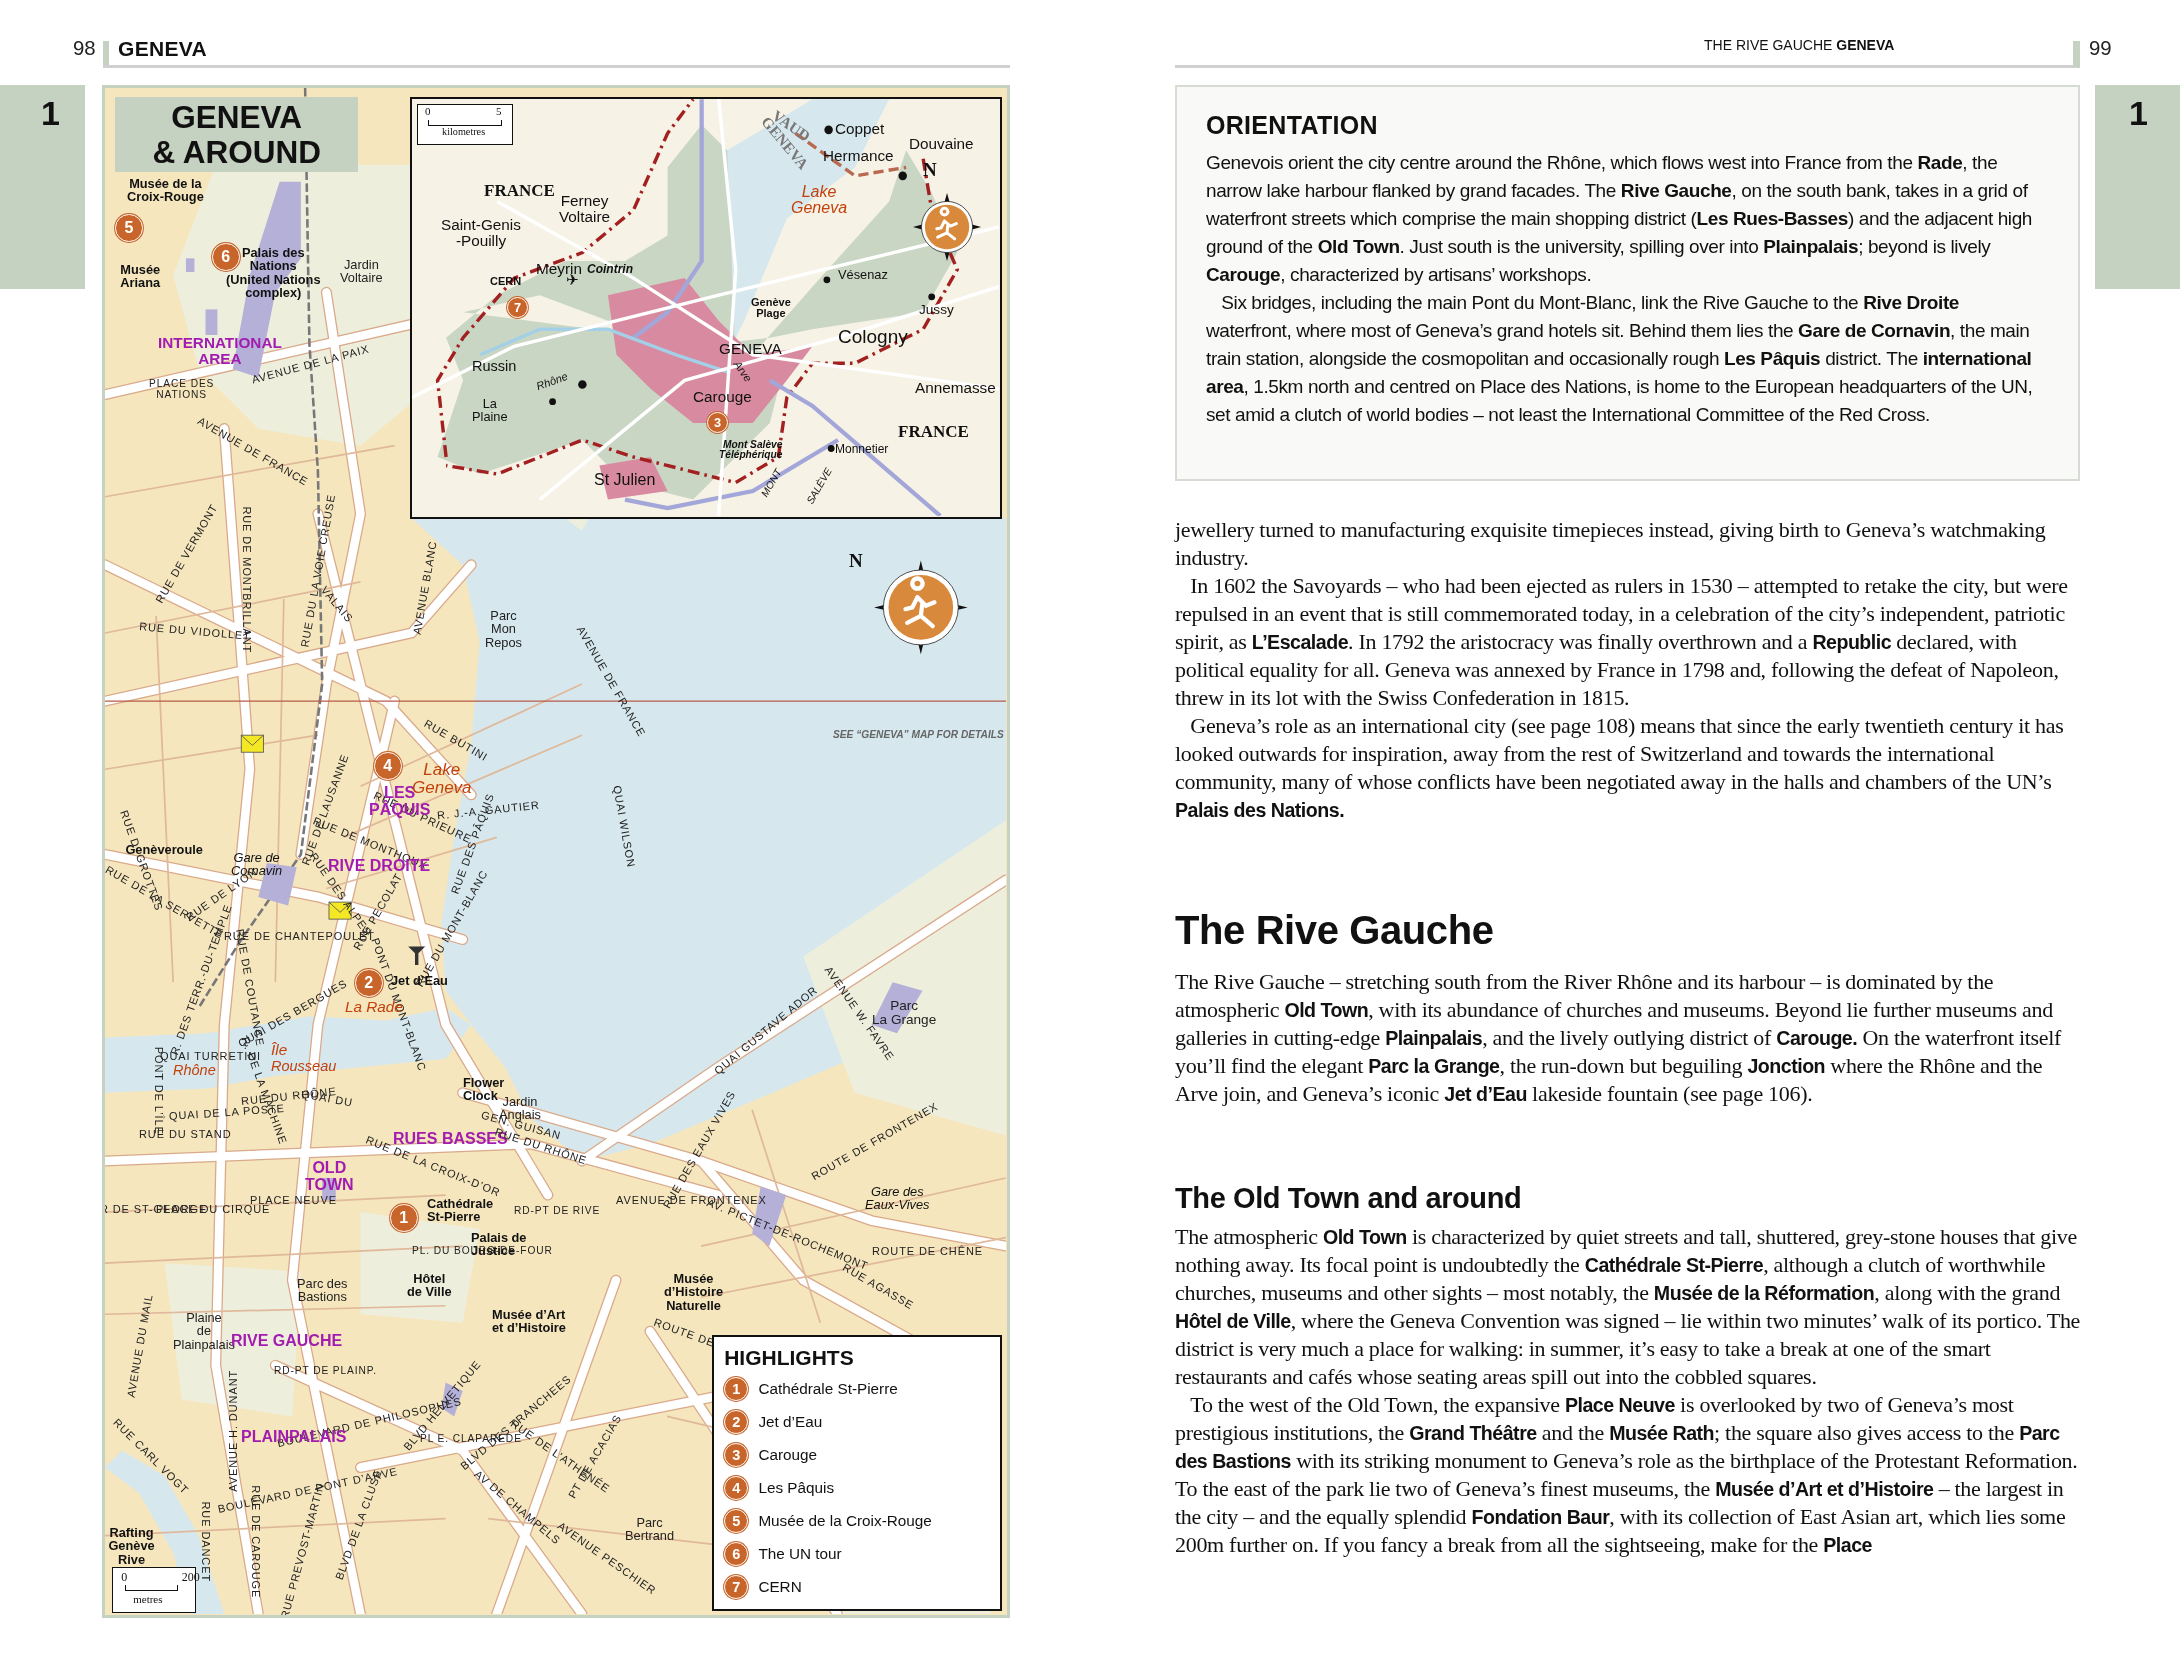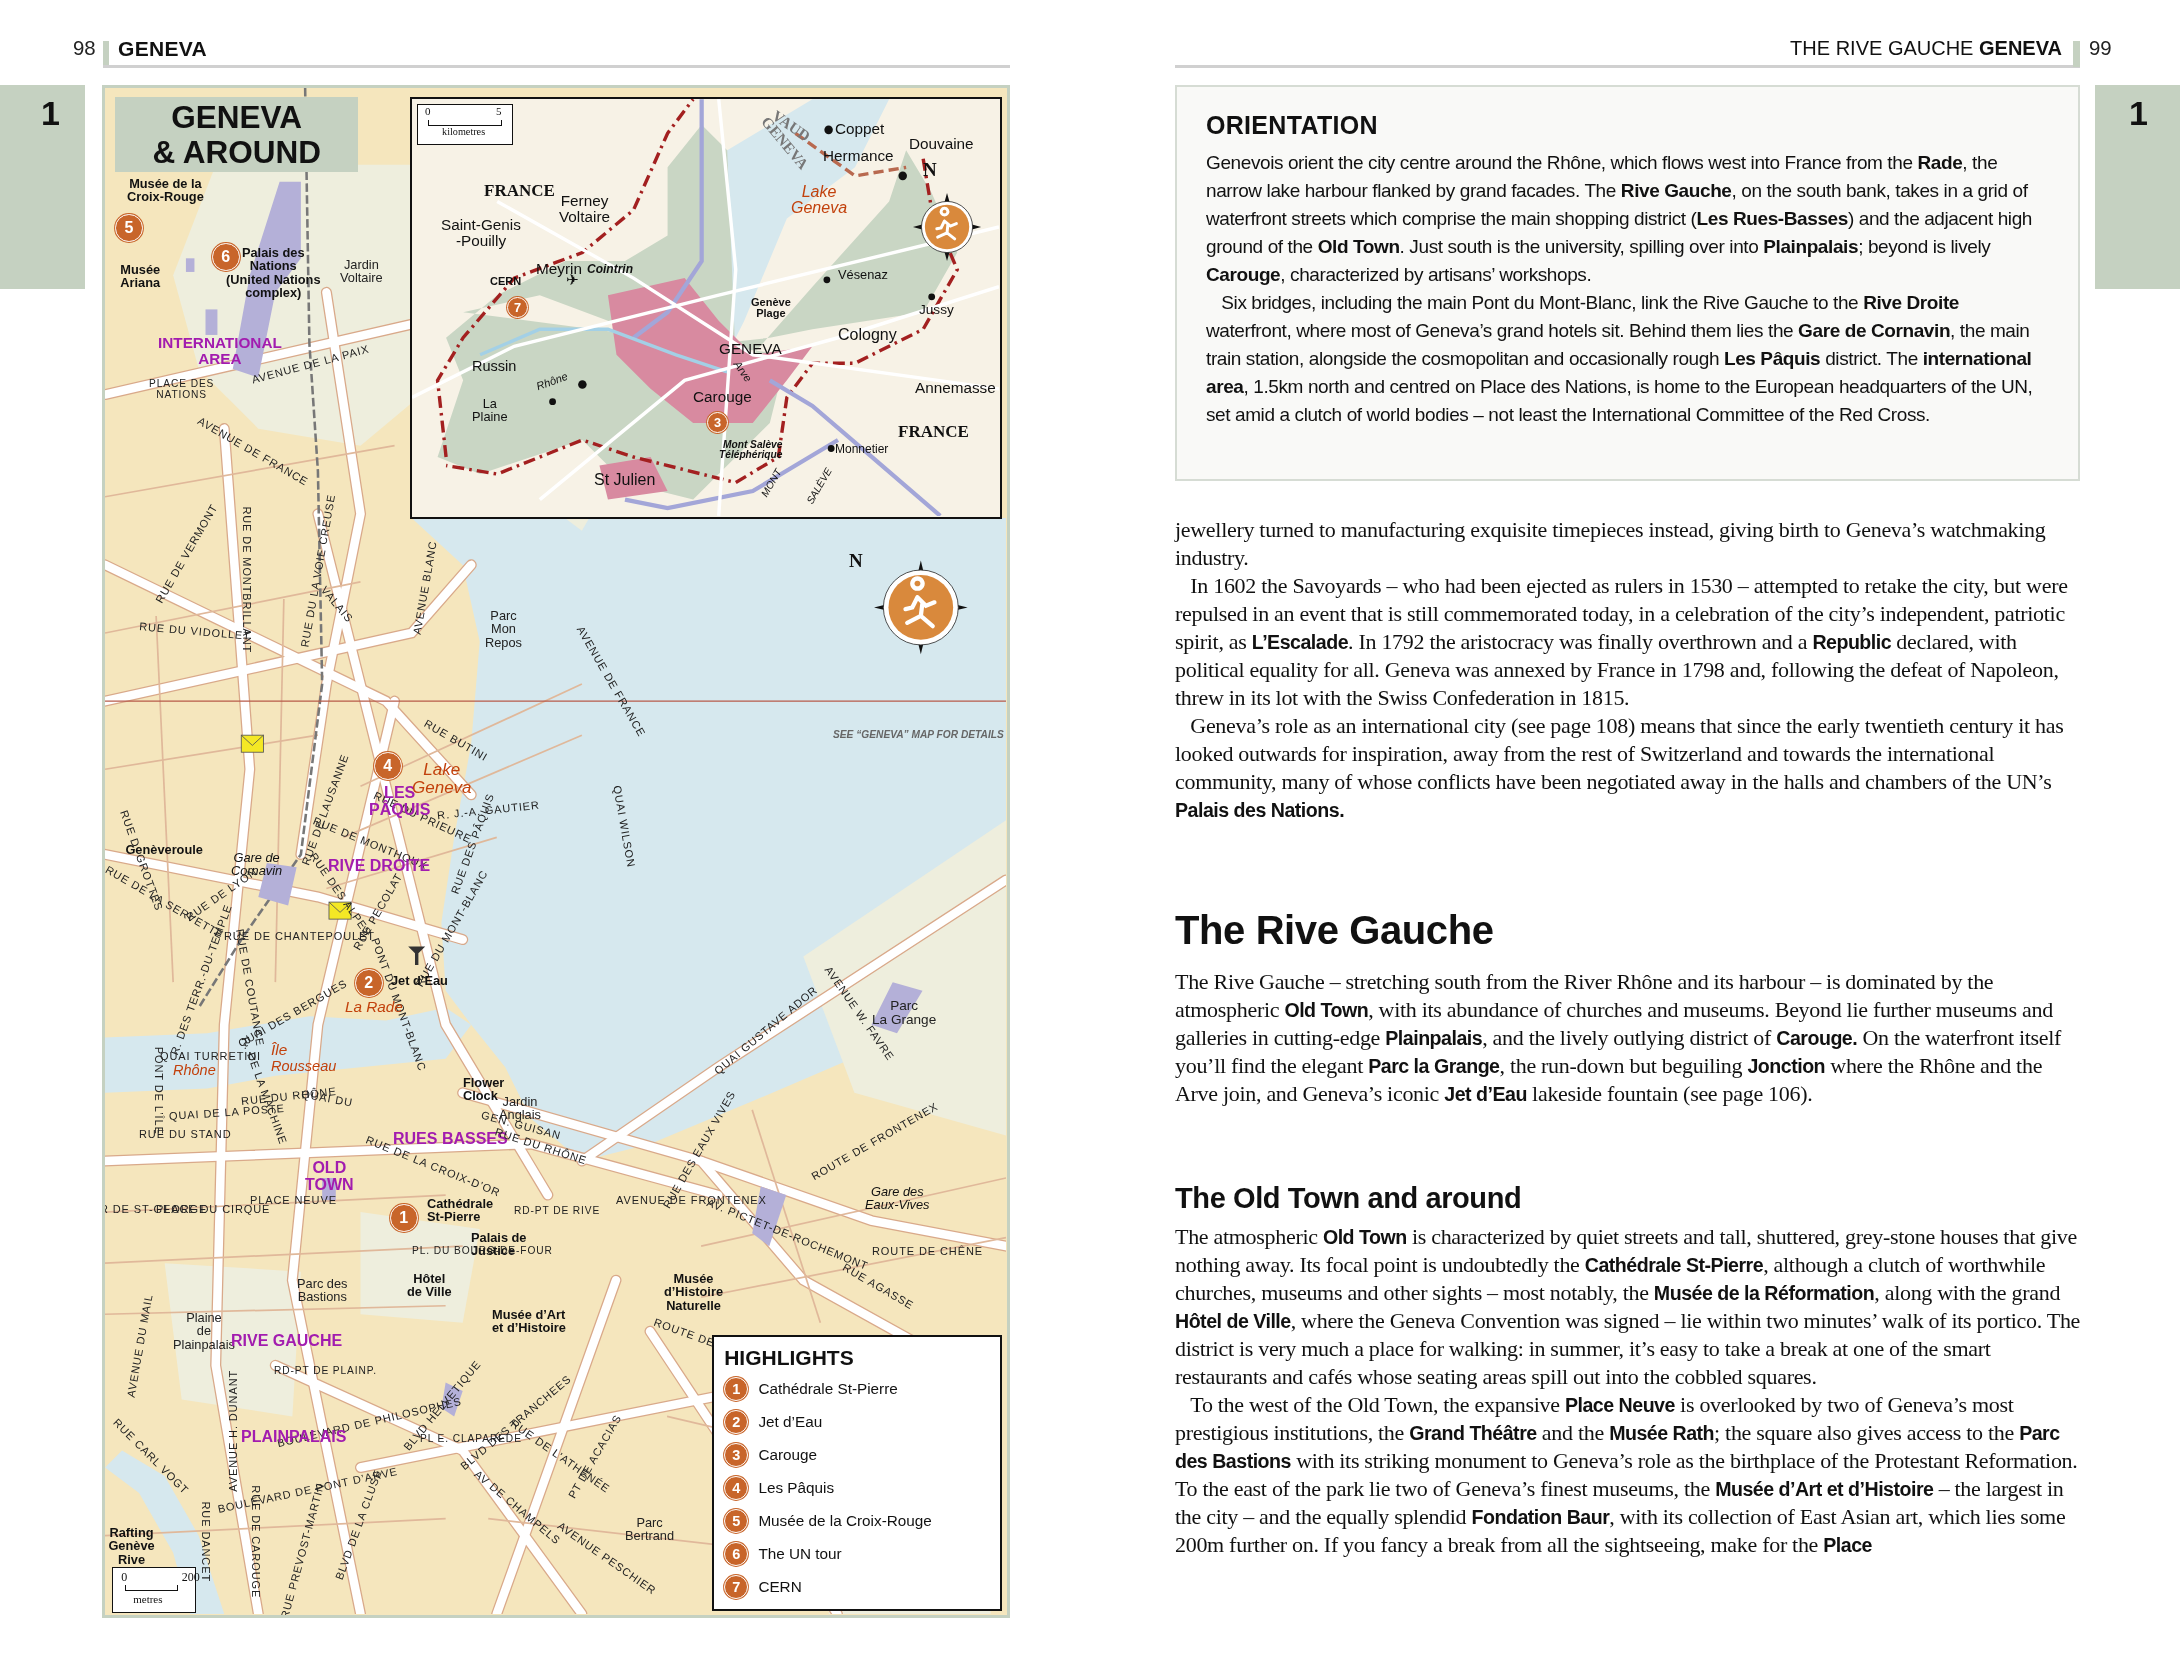--- a/index.html
+++ b/index.html
@@ -222,21 +222,21 @@
     <span class="lbl" style="left:29px;top:118px;font-size:15.3px;text-align:center;"><span>Saint-Genis</span><br><span>-Pouilly</span></span>
     <span class="lbl lbl-water" style="left:379px;top:85px;font-size:16px;text-align:center;"><span>Lake</span><br><span>Geneva</span></span>
     <span class="lbl" style="left:124px;top:162px;font-size:15.3px;">Meyrin</span>
     <span class="lbl" style="left:175px;top:164px;font-size:12px;font-weight:bold;font-style:italic;">Cointrin</span>
     <span class="lbl" style="left:154px;top:173px;font-size:15.3px;">✈</span>
     <span class="lbl" style="left:78px;top:177px;font-size:11px;font-weight:bold;">CERN</span>
     <div class="num-badge" style="left:95px;top:198px;width:19px;height:19px;line-height:19px;font-size:12.8px;">7</div>
     <span class="lbl" style="left:426px;top:169px;font-size:12.8px;">Vésenaz</span>
     <span class="lbl" style="left:339px;top:198px;font-size:11px;font-weight:bold;text-align:center;"><span>Genève</span><br><span>Plage</span></span>
     <span class="lbl" style="left:507px;top:204px;font-size:13.6px;">Jussy</span>
-    <span class="lbl" style="left:426px;top:228px;font-size:16px;">Cologny</span>
+    <span class="lbl" style="left:426px;top:228px;font-size:19px;">Cologny</span>
     <span class="lbl" style="left:307px;top:242px;font-size:15.3px;">GENEVA</span>
     <span class="lbl" style="left:60px;top:260px;font-size:14.5px;">Russin</span>
     <span class="lbl" style="left:124px;top:277px;font-size:11px;font-style:italic;transform:rotate(-20deg);">Rhône</span>
     <span class="lbl" style="left:319px;top:267px;font-size:11px;font-style:italic;transform:rotate(55deg);">Arve</span>
     <span class="lbl" style="left:281px;top:290px;font-size:15.3px;">Carouge</span>
     <div class="num-badge" style="left:295px;top:313px;width:19px;height:19px;line-height:19px;font-size:12.8px;">3</div>
     <span class="lbl" style="left:503px;top:281px;font-size:15.3px;">Annemasse</span>
     <span class="lbl" style="left:486px;top:324px;font-size:17px;font-weight:bold;font-family:'Liberation Serif',serif;">FRANCE</span>
     <span class="lbl" style="left:60px;top:298px;font-size:12.8px;text-align:center;"><span>La</span><br><span>Plaine</span></span>
     <span class="lbl" style="left:307px;top:341px;font-size:10.2px;font-weight:bold;font-style:italic;text-align:right;"><span>Mont Salève</span><br><span>Téléphérique</span></span>
@@ -390,21 +390,21 @@
         <span>The UN tour</span>
       </div>
     <div class="hl-item">
         <span class="num-badge">7</span>
         <span>CERN</span>
       </div>
   </div>
 </div>
 
 <div class="abs hdr-rule" style="left:1175px;top:65px;width:905px;"></div>
-<div class="abs" style="left:1704px;top:37px;width:358px;text-align:right;font-size:20px;"><span class="hdr-light">THE RIVE GAUCHE </span><b>GENEVA</b></div>
+<div class="abs" style="left:1704px;top:37px;width:358px;font-size:14px;"><span class="hdr-light">THE RIVE GAUCHE </span><b>GENEVA</b></div>
 <div class="abs hdr-bar" style="left:2073px;top:41px;width:6.8px;height:25.6px;"></div>
 <div class="abs hdr-num" style="left:2089px;top:37px;">99</div>
 
 <div class="abs tab" style="left:2095px;top:85px;width:85px;height:204px;">
   <span style="left:34px;">1</span>
 </div>
 
 <div class="abs orient">
   <h2>ORIENTATION</h2>
   <p>Genevois orient the city centre around the Rhône, which flows west into France from the <b>Rade</b>, the narrow lake harbour flanked by grand facades. The <b>Rive Gauche</b>, on the south bank, takes in a grid of waterfront streets which comprise the main shopping district (<b>Les Rues-Basses</b>) and the adjacent high ground of the <b>Old Town</b>. Just south is the university, spilling over into <b>Plainpalais</b>; beyond is lively <b>Carouge</b>, characterized by artisans’ workshops.</p>

